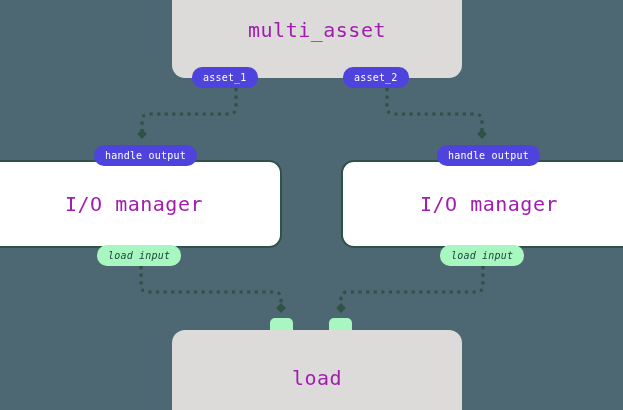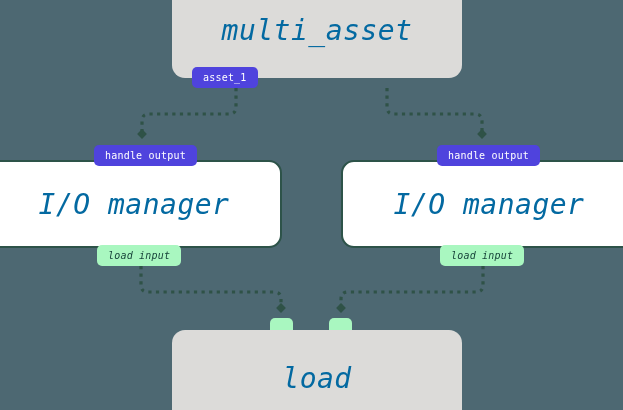--- a/index.html
+++ b/index.html
@@ -31,25 +31,24 @@
   
   .node {
     position: absolute;
     box-sizing: border-box;
     display: flex;
     align-items: center;
     justify-content: center;
     border-radius: 13px;
   }
   .node .node-label {
-    font-size: 28px;
+    font-size: 20px;
     letter-spacing: 0.5px;
-    color: #0369a1;
+    color: #a21caf;
     white-space: nowrap;
-    font-style: italic;
   }
   .node.asset-node {
     background: #dcdbd9;
   }
   .node.io-node {
     background: #ffffff;
     border: 2px solid #2d5349;
   }
 
   #multi-asset-node {
@@ -78,21 +77,21 @@
   }
 
   
   .badge {
     position: absolute;
     box-sizing: border-box;
     height: 21px;
     display: flex;
     align-items: center;
     justify-content: center;
-    border-radius: 5px;
+    border-radius: 10px;
     font-size: 10px;
     letter-spacing: 0.2px;
     white-space: nowrap;
     padding: 0 11px;
   }
   .badge.out-badge {
     background: #4f43dd;
     color: #ffffff;
   }
   .badge.in-badge {
@@ -141,20 +140,23 @@
   </svg>
 
   <div class="node asset-node" id="multi-asset-node">
     <span class="node-label">multi_asset</span>
   </div>
 
   <div class="badge out-badge" id="badge-asset-1">
     <span>asset_1</span>
   </div>
 
+  <div class="badge out-badge" id="badge-asset-2">
+    <span>asset_2</span>
+  </div>
 
   <div class="node io-node" id="io-manager-left">
     <span class="node-label">I/O manager</span>
   </div>
 
   <div class="badge out-badge" id="badge-handle-left">
     <span>handle output</span>
   </div>
 
   <div class="badge in-badge" id="badge-load-left">

